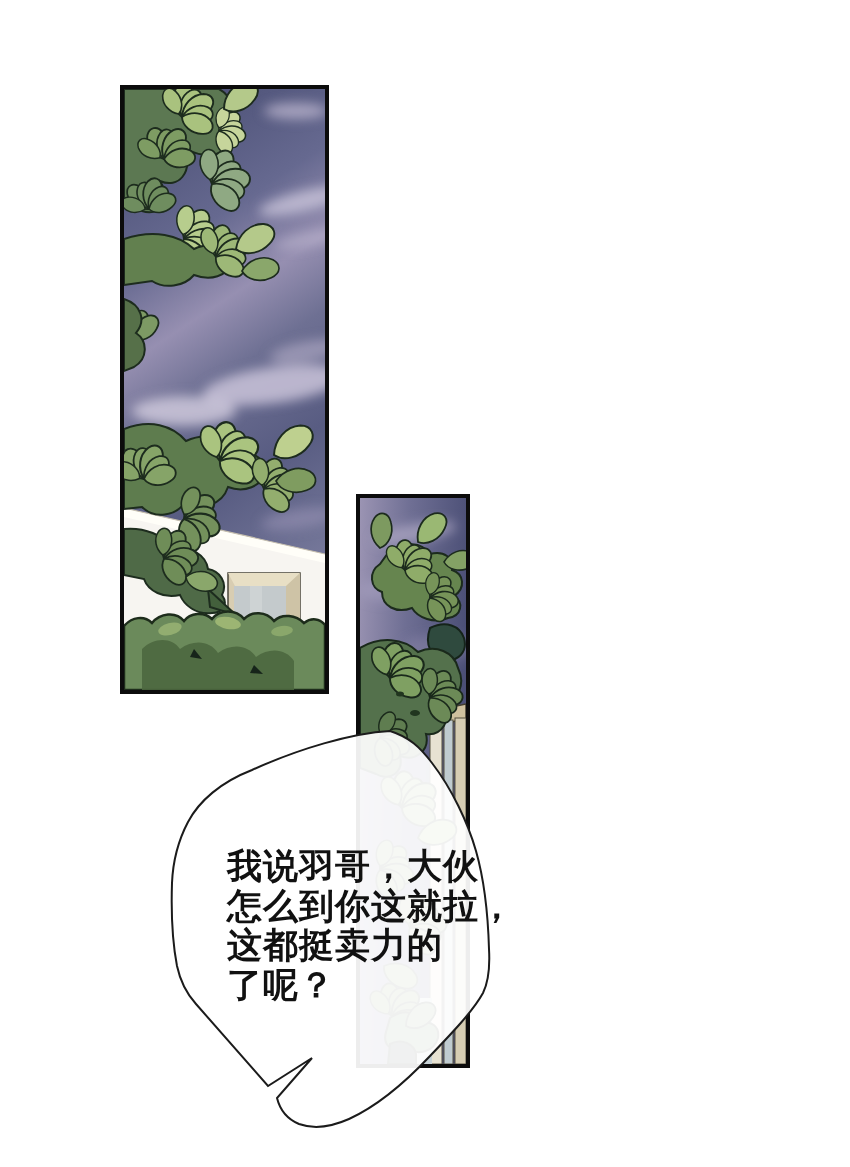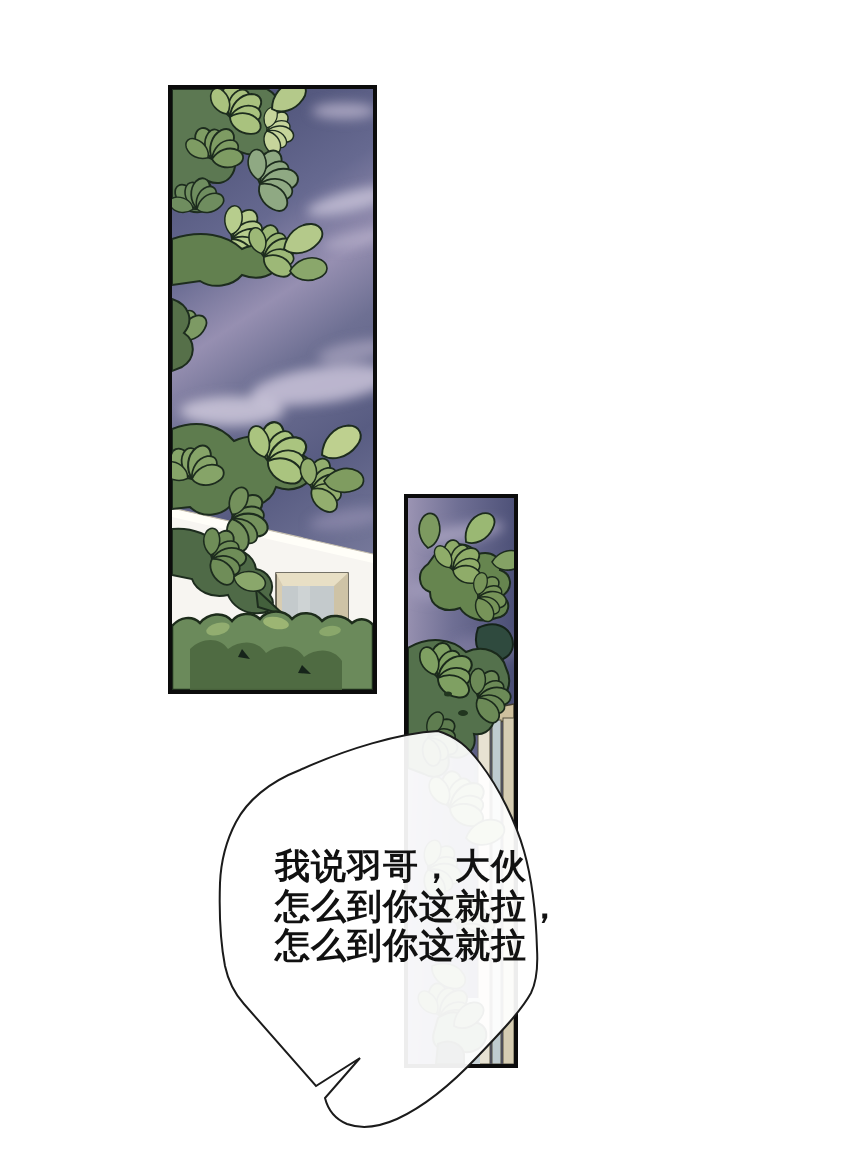--- a/index.html
+++ b/index.html
@@ -2,21 +2,20 @@
 <html style="--page-bg: #ffffff; --text-color: #111111; --line-color: #1b1b1b; --bubble-fill: rgba(255,255,255,0.93); --sky-dark: #4b4f76; --sky-light: #9b94b3; --cloud: #cfc9dd; --leaf-light: #b7cd8d; --leaf-mid: #7e9c63; --leaf-dark: #4f6a47; --leaf-outline: #1d2c1e; --wall: #f7f5f1; --window-frame: #d8cdb2; --window-glass: #c4cacc;"><head>
 <meta charset="utf-8">
 <style>
   html,body{margin:0;padding:0;background:#ffffff;}
   .page{
     position:relative;
     width:680px;height:1167px;
     background:var(--page-bg,#ffffff);
     overflow:hidden;
     font-family:"Liberation Sans", sans-serif;
-    margin-left:48px;
   }
   .panel{
     position:absolute;
     border:4px solid #0c0c0c;
     background:#585c80;
     box-sizing:content-box;
   }
   .panel svg{display:block;}
   #panel1{left:120px;top:85px;width:201px;height:601px;}
   #panel2{left:356px;top:494px;width:106px;height:566px;}
@@ -231,16 +230,17 @@
       C 489 981 490 967 489 949
       C 488 914 484 879 476 851
       C 468 823 452 789 432 763
       C 420 747 409 737 390 731
       Z"></path>
   </svg>
 
   <div class="speech-text">
     <div>我说羽哥，大伙</div>
     <div>怎么到你这就拉，</div>
-    <div>怎么到你这就拉</div>
+    <div>这都挺卖力的</div>
+    <div>了呢？</div>
   </div>
 
 </div>
 
 </body></html>

